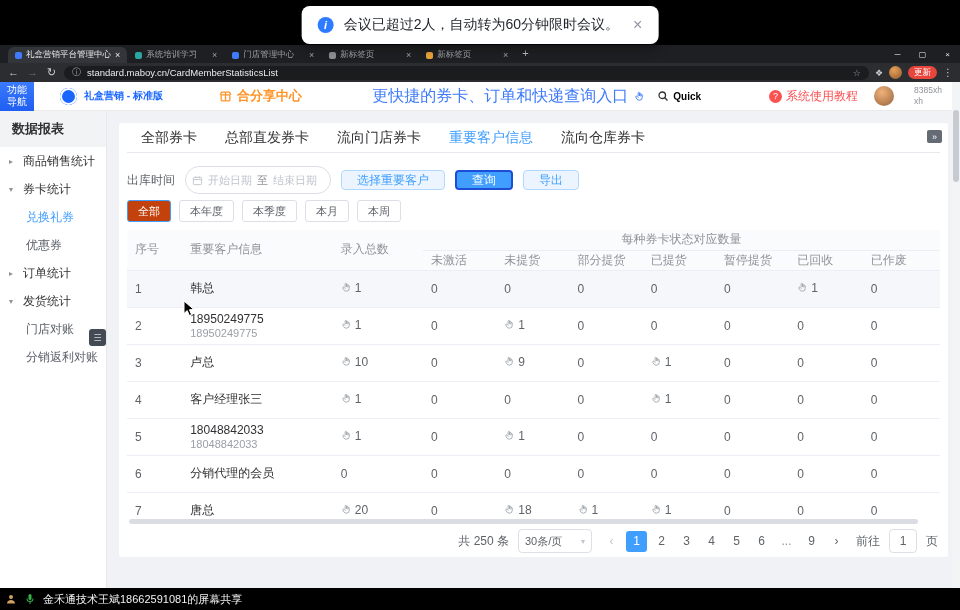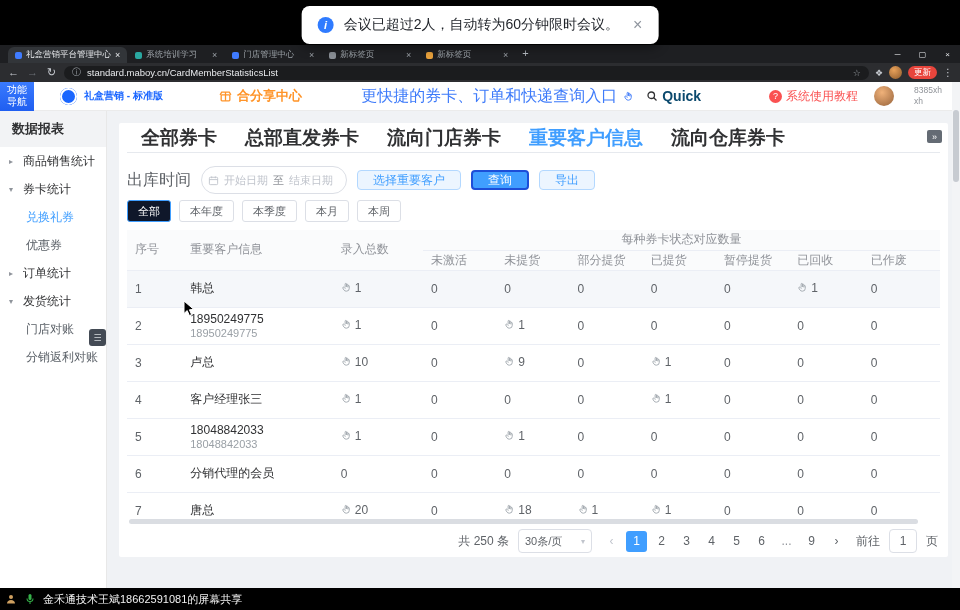--- a/index.html
+++ b/index.html
@@ -38,55 +38,55 @@
 .kebab{color:#c7cbd1;font-size:10px;}
 
 
 .app-header{height:29px;background:#fff;border-bottom:1px solid #ebebeb;display:flex;align-items:center;flex:none;position:relative;z-index:2;}
 .nav-box{width:34px;height:29px;background:linear-gradient(180deg,#3a7bff,#1f5ef0);color:#fff;font-size:10px;line-height:1.25;display:flex;flex-direction:column;align-items:center;justify-content:center;flex:none;}
 .logo{width:17px;height:17px;border-radius:50%;background:#1a66ff;box-shadow:inset 0 0 0 2px #fff,inset 0 0 0 4px #1a66ff;margin-left:26px;flex:none;}
 .brand{font-size:10px;font-weight:bold;color:#1a66ff;margin-left:7px;white-space:nowrap;}
 .share-center{display:flex;align-items:center;gap:5px;margin-left:56px;color:#ff9429;font-size:13px;font-weight:bold;white-space:nowrap;}
 .quick-hint{margin-left:auto;color:#3e7bfa;font-size:16px;white-space:nowrap;}
 .hint-hand{display:flex;margin-left:6px;}
-.quick{display:flex;align-items:center;gap:4px;margin-left:12px;font-size:14px;font-weight:bold;color:#0c4a6e;}
+.quick{display:flex;align-items:center;gap:4px;margin-left:12px;font-size:10px;font-weight:bold;color:#000000;}
 .tutorial{display:flex;align-items:center;gap:4px;margin-left:68px;color:#fa5151;font-size:12px;white-space:nowrap;}
 .tut-ico{width:13px;height:13px;border-radius:50%;background:#fa5151;color:#fff;font-size:9px;display:flex;align-items:center;justify-content:center;}
 .user{display:flex;align-items:center;gap:20px;margin-left:16px;margin-right:18px;}
 .avatar{width:20px;height:20px;border-radius:50%;background:radial-gradient(circle at 40% 32%,#f0b27a,#96623a);flex:none;}
 .user-meta{font-size:8.5px;color:#909399;line-height:1.25;}
 
 
 .page{flex:1;display:flex;background:#f0f2f5;min-height:0;}
 .sidebar{width:107px;background:#fff;border-right:1px solid #e8e8e8;flex:none;}
 .sb-title{height:36px;background:#f2f3f5;display:flex;align-items:center;padding-left:12px;font-size:13px;font-weight:bold;color:#303133;}
 .sb-item{height:28px;display:flex;align-items:center;gap:5px;padding-left:9px;font-size:12px;color:#303133;white-space:nowrap;}
 .sb-arrow{font-size:8px;color:#8f949b;width:9px;flex:none;}
 .sb-child{height:28px;display:flex;align-items:center;padding-left:26px;font-size:12px;color:#595f66;white-space:nowrap;}
 .sb-child.active{color:#409eff;}
 
 .content{flex:1;padding:12px 12px 0 12px;min-width:0;}
 .card{background:#fff;border-radius:2px;height:434px;padding:0 8px;position:relative;}
 .card-tabs{height:30px;border-bottom:1px solid #e6e9ee;display:flex;align-items:center;gap:28px;padding-left:14px;}
-.card-tab{font-size:19px;font-weight:bold;color:#303133;white-space:nowrap;}
+.card-tab{font-size:14px;font-weight:normal;color:#303133;white-space:nowrap;}
 .card-tab.active{color:#409eff;}
 .collapse-btn{position:absolute;top:7px;right:6px;height:13px;padding:0 5px;background:#646b74;color:#fff;font-size:9px;border-radius:2px;display:flex;align-items:center;}
 
 .filters{display:flex;align-items:center;gap:10px;margin-top:13px;}
-.f-label{font-size:16px;color:#5f6368;white-space:nowrap;}
+.f-label{font-size:12px;color:#5f6368;white-space:nowrap;}
 .date-range{width:146px;height:28px;border:1px solid #dcdfe6;border-radius:14px;background:#fff;display:flex;align-items:center;gap:2px;padding:0 6px;}
 .date-input{width:50px;border:none;outline:none;background:transparent;font-size:11px;color:#606266;text-align:center;font-family:inherit;}
 .date-input::placeholder{color:#c0c4cc;}
 .to-label{font-size:11px;color:#909399;}
 .btn{height:20px;border-radius:4px;font-size:12px;display:flex;align-items:center;padding:0 15px;white-space:nowrap;}
 .btn-soft{background:#ecf5ff;border:1px solid #b3d8ff;color:#409eff;}
 .btn-primary{background:#409eff;border:2px solid #1d4ed8;color:#fff;}
 .ranges{display:flex;gap:8px;margin-top:6px;}
 .range-btn{height:22px;padding:0 10px;border:1px solid #dcdfe6;border-radius:3px;background:#fff;color:#5f6368;font-size:11px;display:flex;align-items:center;}
-.range-btn.active{background:#0f172a;border-color:#409eff;color:#fff;}
+.range-btn.active{background:#c2410c;border-color:#409eff;color:#fff;}
 
 
 .table-wrap{margin-top:8px;height:287px;overflow:hidden;}
 table{width:100%;border-collapse:collapse;table-layout:fixed;}
 thead th{background:#fafbfc;color:#909399;font-size:12px;font-weight:normal;text-align:left;padding:0 8px;height:20px;border-bottom:1px solid #ebeef5;white-space:nowrap;}
 thead th.group-th{text-align:center;}
 tbody td{height:37px;font-size:12px;color:#5f6368;padding:0 8px;border-bottom:1px solid #ebeef5;vertical-align:middle;white-space:nowrap;}
 tr.hover{background:#f5f7fa;}
 .cust-name{color:#303133;}
 .cust-sub{color:#9aa0a6;font-size:11px;margin-top:1px;}

